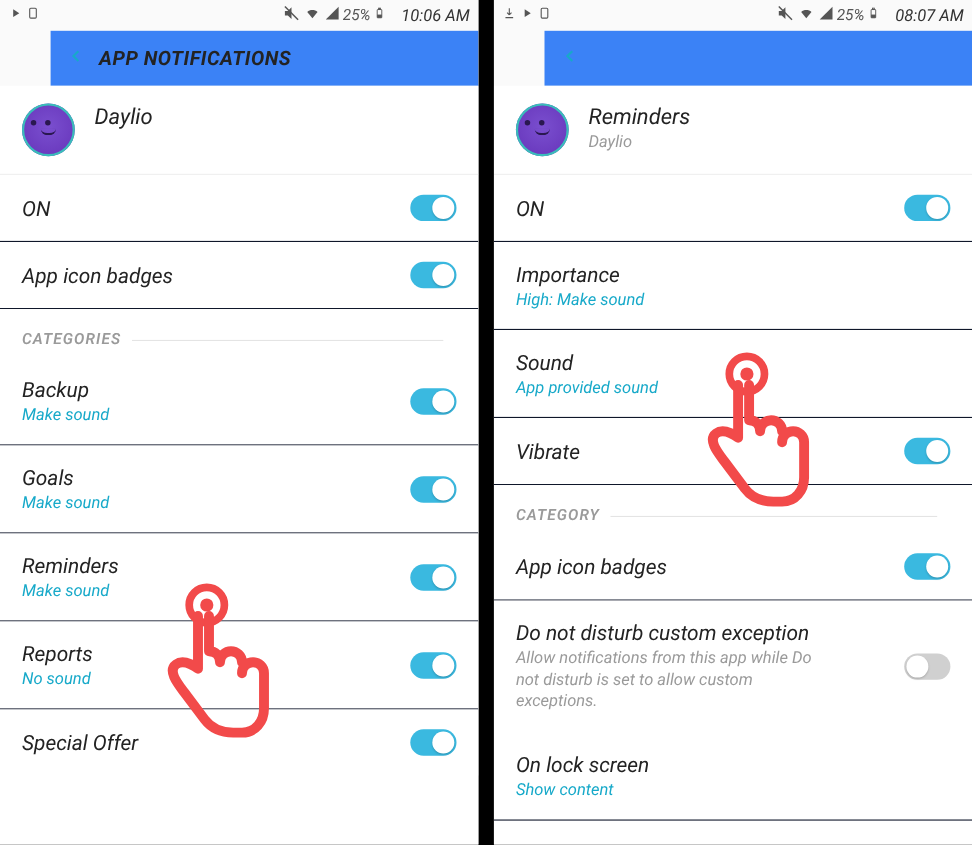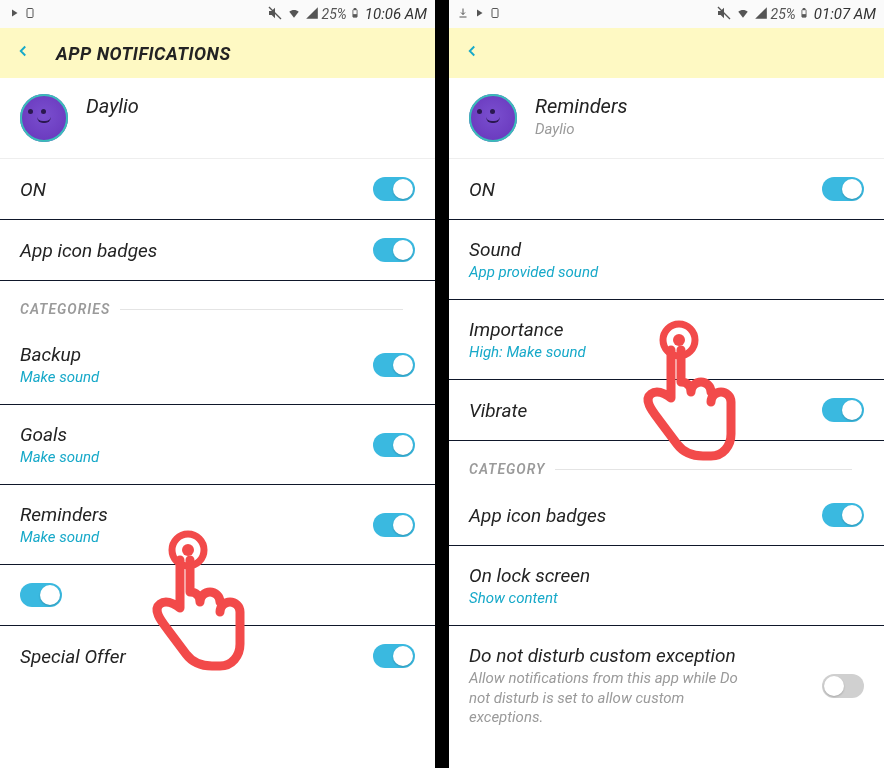--- a/index.html
+++ b/index.html
@@ -32,30 +32,31 @@
     background: #fafafa;
     display: flex;
     align-items: center;
     padding: 0 8px;
     font-size: 14px;
     color: #444;
     justify-content: space-between;
   }
   .status-left { display: flex; align-items: center; gap: 4px; }
   .status-right { display: flex; align-items: center; gap: 3px; font-size: 14px; color: #555; }
-  .status-right .time { font-size: 15px; color: #333; font-weight: 400; margin-left: 2px; }
+  .status-right .time { font-size: 15px; color: #333; font-weight: 400; margin-left: 12px; }
 
   
   .appbar {
     height: 50px;
     display: flex;
     align-items: center;
     padding: 0 14px;
-    gap: 24px;
-    background: #fef9c3;
+    gap: 12px;
+    background: #3b82f6;
+    margin-left: 46px;
   }
   .back-icon svg { width: 18px; height: 18px; }
   .appbar-title {
     font-size: 18px;
     font-weight: 700;
     letter-spacing: 0.5px;
     color: #232323;
   }
 
   .content { flex: 1; overflow: hidden; background: #fff; }
@@ -254,20 +255,24 @@
       <div class="row-texts">
         <div class="row-title">Reminders</div>
         <div class="row-sub">Make sound</div>
       </div>
       <div class="toggle on">
           <div class="knob"></div>
         </div>
     </div>
 
     <div class="row">
+      <div class="row-texts">
+        <div class="row-title">Reports</div>
+        <div class="row-sub">No sound</div>
+      </div>
       <div class="toggle on">
           <div class="knob"></div>
         </div>
     </div>
 
     <div class="row noborder">
       <div class="row-texts">
         <div class="row-title">Special Offer</div>
       </div>
       <div class="toggle on">
@@ -327,21 +332,21 @@
           </svg>
       </span>
       <span>25%</span>
       <span>
         <svg width="10" height="16" viewBox="0 0 24 24" fill="none" stroke="#555" stroke-width="2">
             <rect x="7" y="4" width="10" height="18" rx="1"></rect>
             <rect x="10" y="1" width="4" height="3"></rect>
             <rect x="8" y="16" width="8" height="5" fill="#555"></rect>
           </svg>
       </span>
-      <span class="time">01:07 AM</span>
+      <span class="time">08:07 AM</span>
     </div>
   </div>
 
   <div class="appbar">
     <span class="back-icon">
       <svg viewBox="0 0 24 24" fill="none" stroke="#17a9c9" stroke-width="2.5">
           <polyline points="15 18 9 12 15 6"></polyline>
         </svg>
     </span>
   </div>
@@ -362,29 +367,29 @@
 
     <div class="row">
       <div class="row-title">ON</div>
       <div class="toggle on">
           <div class="knob"></div>
         </div>
     </div>
 
     <div class="row">
       <div class="row-texts">
+        <div class="row-title">Importance</div>
+        <div class="row-sub">High: Make sound</div>
+      </div>
+    </div>
+
+    <div class="row">
+      <div class="row-texts">
         <div class="row-title">Sound</div>
         <div class="row-sub">App provided sound</div>
-      </div>
-    </div>
-
-    <div class="row">
-      <div class="row-texts">
-        <div class="row-title">Importance</div>
-        <div class="row-sub">High: Make sound</div>
       </div>
     </div>
 
     <div class="row">
       <div class="row-title">Vibrate</div>
       <div class="toggle on">
           <div class="knob"></div>
         </div>
     </div>
 
@@ -393,35 +398,35 @@
       <div class="line"></div>
     </div>
 
     <div class="row">
       <div class="row-title">App icon badges</div>
       <div class="toggle on">
           <div class="knob"></div>
         </div>
     </div>
 
+    <div class="row noborder">
+      <div class="row-texts">
+        <div class="row-title">Do not disturb custom exception</div>
+        <div class="row-sub gray">Allow notifications from this app while Do not disturb is set to allow custom exceptions.</div>
+      </div>
+      <div class="toggle off">
+          <div class="knob"></div>
+        </div>
+    </div>
+
     <div class="row">
       <div class="row-texts">
         <div class="row-title">On lock screen</div>
         <div class="row-sub">Show content</div>
       </div>
-    </div>
-
-    <div class="row noborder">
-      <div class="row-texts">
-        <div class="row-title">Do not disturb custom exception</div>
-        <div class="row-sub gray">Allow notifications from this app while Do not disturb is set to allow custom exceptions.</div>
-      </div>
-      <div class="toggle off">
-          <div class="knob"></div>
-        </div>
     </div>
   </div>
 
   <div class="hand" style="left:170px; top:318px;">
     <svg viewBox="0 0 120 150">
       <g fill="none" stroke="#f24a4a" stroke-width="9" stroke-linejoin="round" stroke-linecap="round">
         <circle cx="60" cy="22" r="16" stroke-width="7"></circle>
         <circle cx="60" cy="22" r="6" fill="#f24a4a" stroke="none"></circle>
         <path d="M52 32 v48 c0 0 -12 -10 -20 -4 c-8 6 2 18 8 26 l18 24 c6 8 14 12 26 12 h8 c12 0 20 -10 20 -22 v-32 c0 -6 -5 -10 -10 -10 s-10 4 -10 10 M92 74 c0 -6 -5 -10 -10 -10 s-10 4 -10 10 M72 74 c0 -6 -4 -10 -10 -10 V32"></path>
       </g>

